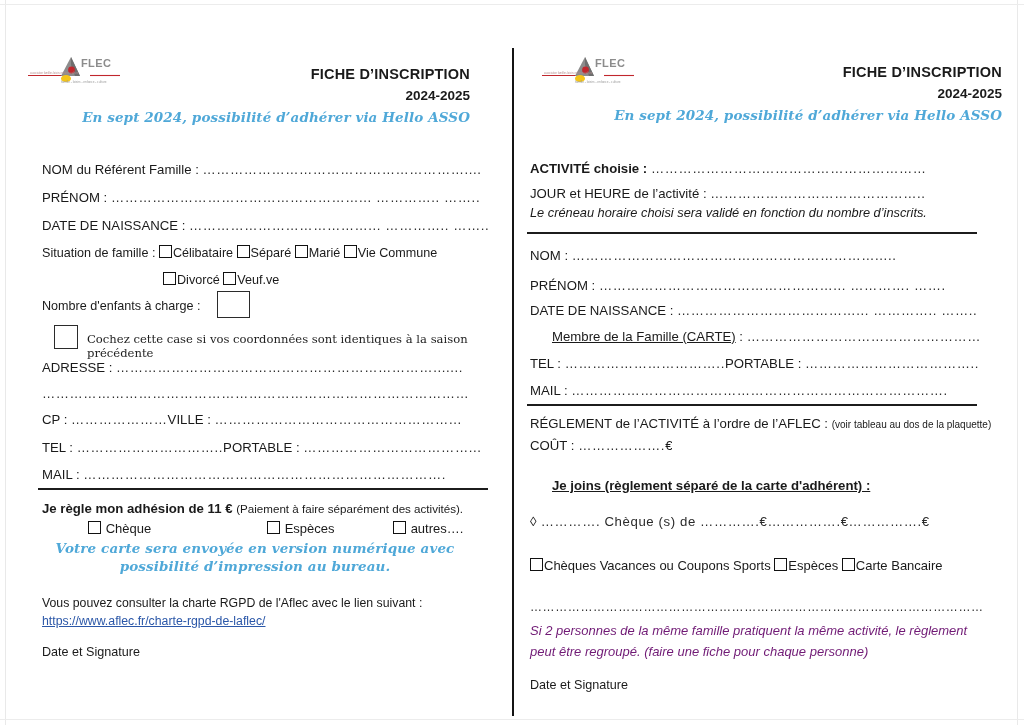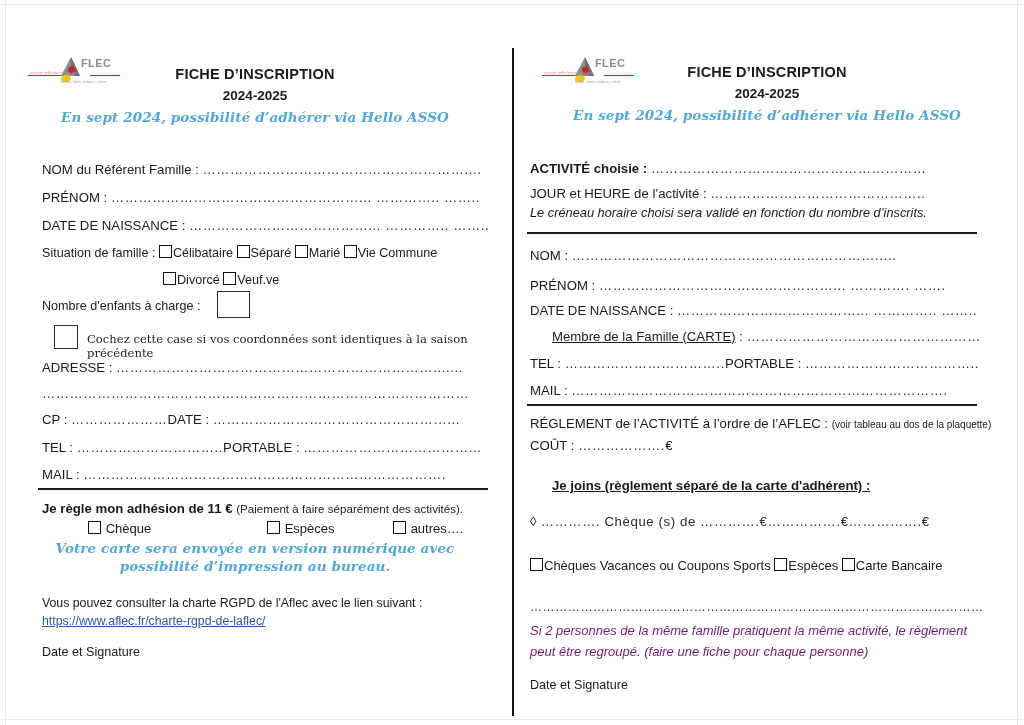--- a/index.html
+++ b/index.html
@@ -63,21 +63,21 @@
   .logo.right { left: 542px; top: 13px; }
 
   
   .col {
     position: absolute;
     top: 0;
   }
   .col-left  { left: 0;   width: 512px; }
   .col-right { left: 512px; width: 512px; }
 
-  .headings { text-align: center; }
+  .headings { text-align: right; }
   .h1 {
     font-size: 14.5px;
     font-weight: bold;
     letter-spacing: .2px;
   }
   .h2 {
     font-size: 15px;
     font-weight: bold;
     letter-spacing: .2px;
   }
@@ -235,21 +235,21 @@
 
     <div class="cb-big" style="left:54px; top:325px;"></div>
     <div class="abs handnote" style="left:87px; top:332px;">Cochez cette case si vos coordonnées sont identiques à la saison précédente</div>
 
     <div class="abs fld" style="left:42px; top:360px;">
       <span>ADRESSE : </span><span class="dots">…………………………………………………………….......</span>
     </div>
     <div class="abs fld dots" style="left:42px; top:386px;">…………………………………………………………………………………</div>
 
     <div class="abs fld" style="left:42px; top:412px;">
-      <span>CP : </span><span class="dots">…………………</span><span>DATE : </span><span class="dots">……………………………………………...</span>
+      <span>CP : </span><span class="dots">…………………</span><span>VILLE : </span><span class="dots">……………………………………………...</span>
     </div>
 
     <div class="abs fld" style="left:42px; top:440px;">
       <span>TEL : </span><span class="dots">…………………………..</span><span>PORTABLE : </span><span class="dots">………………………………...</span>
     </div>
 
     <div class="abs fld" style="left:42px; top:467px;">
       <span>MAIL : </span><span class="dots">…………………………………………………………………….</span>
     </div>
 

